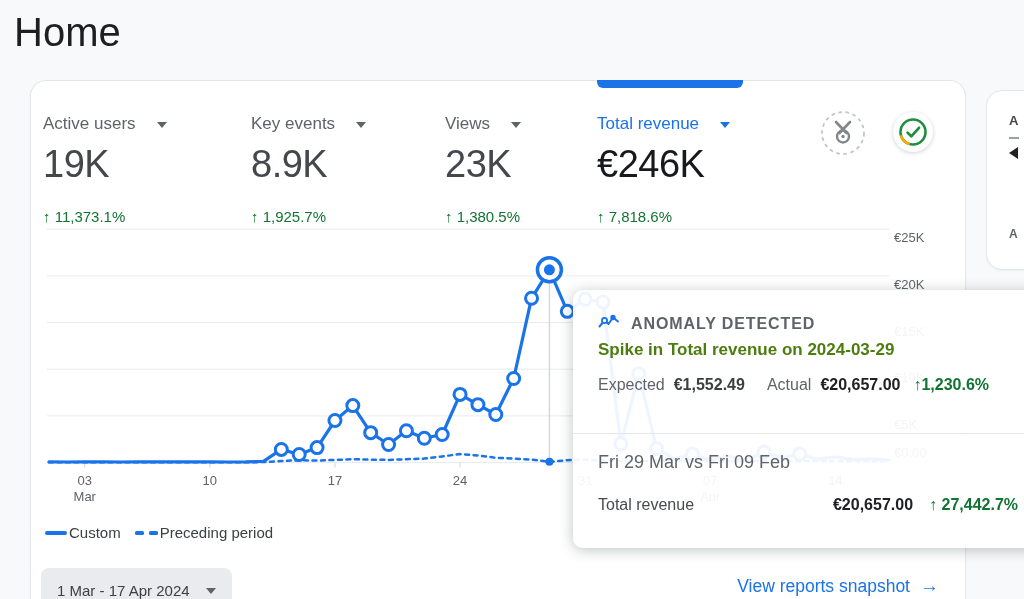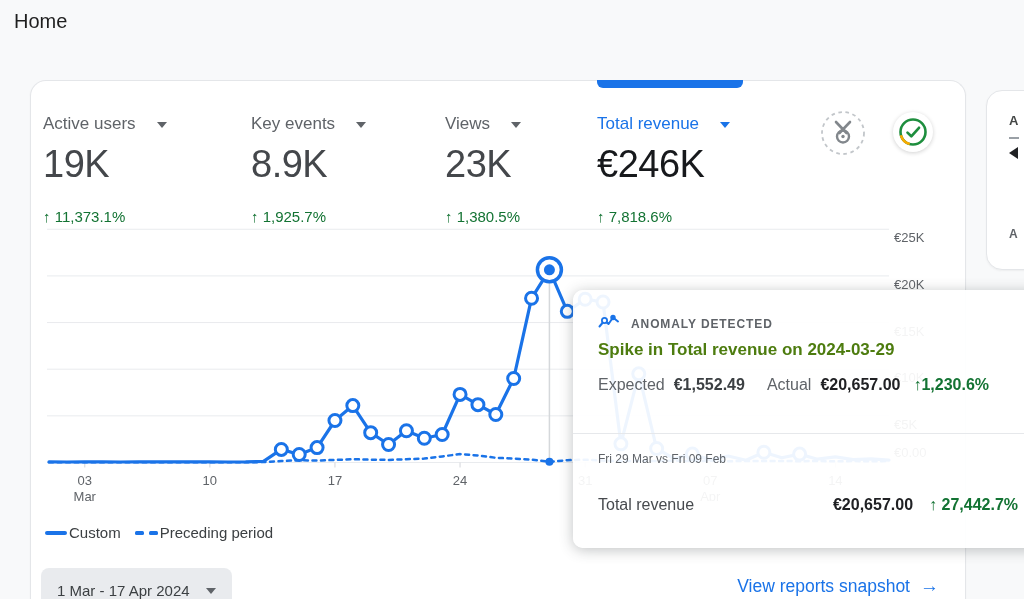--- a/index.html
+++ b/index.html
@@ -2,21 +2,21 @@
 <html><head>
 <meta charset="utf-8">
 <style>
   * { box-sizing: border-box; }
   html,body { margin:0; padding:0; }
   body {
     width:1024px; height:599px; position:relative; overflow:hidden;
     background:#f8f9fa; font-family:"Liberation Sans", sans-serif;
     color:#202124;
   }
-  .page-title { position:absolute; left:14px; top:10px; font-size:20px; font-weight:400; color:#1f1f1f; }
+  .page-title { position:absolute; left:14px; top:10px; font-size:40px; font-weight:400; color:#1f1f1f; }
 
   .main-card {
     position:absolute; left:30px; top:80px; width:936px; height:520px;
     background:#fff; border:1px solid #e4e6e9; border-bottom:none;
     border-radius:16px 16px 0 0; box-shadow:0 1px 2px rgba(60,64,67,.06);
   }
   .tab-indicator { position:absolute; left:566px; top:-1px; width:146px; height:8px;
     background:#1a73e8; border-radius:0 0 6px 6px; }
 
   .metric { position:absolute; top:33px; cursor:pointer; }
@@ -57,30 +57,30 @@
   .side-frag-glyph { position:absolute; left:22px; top:56px; width:0; height:0;
     border-top:6px solid transparent; border-bottom:6px solid transparent; border-right:9px solid #202124; }
   .side-frag-footer { position:absolute; left:22px; top:136px; font-size:12px; font-weight:600; color:#5f6368; }
 
   .tooltip {
     position:absolute; left:573px; top:290px; width:480px; height:258px; z-index:30;
     background:rgba(255,255,255,0.93); border-radius:10px;
     box-shadow:0 2px 14px rgba(60,64,67,.32);
   }
   .tip-badge { position:absolute; left:25px; top:24px; display:flex; align-items:center; gap:11px; }
-  .tip-badge-text { font-size:12px; font-weight:600; letter-spacing:.9px; color:#5f6368; }
+  .tip-badge-text { font-size:16px; font-weight:600; letter-spacing:.9px; color:#5f6368; }
   .tip-title { position:absolute; left:25px; top:50px; font-size:17px; font-weight:700; color:#4d7c0f; }
   .tip-exp { position:absolute; left:25px; top:86px; display:flex; align-items:center; font-size:16px; }
   .tip-exp .lbl { color:#5f6368; }
   .tip-exp .val { font-weight:700; color:#3c4043; margin-left:9px; }
   .tip-exp .val2 { font-weight:700; color:#202124; margin-left:9px; }
   .tip-exp .lbl2 { color:#5f6368; margin-left:22px; }
   .tip-exp .pos { font-weight:700; color:#137333; margin-left:13px; }
   .tip-divider { position:absolute; left:0; top:143px; width:100%; height:1px; background:#e6e8eb; }
-  .tip-comparison { position:absolute; left:25px; top:162px; font-size:12px; color:#5f6368; }
+  .tip-comparison { position:absolute; left:25px; top:162px; font-size:18px; color:#5f6368; }
   .tip-bottom { position:absolute; left:25px; right:35px; top:206px; display:flex;
     justify-content:space-between; align-items:baseline; font-size:16px; }
   .tip-bottom .lbl { color:#474a4e; }
   .tip-bottom .vals { display:flex; gap:16px; align-items:baseline; }
   .tip-bottom .val { font-weight:700; color:#202124; }
   .tip-bottom .pos { font-weight:700; color:#137333; }
 </style>
 </head>
 <body>
 

